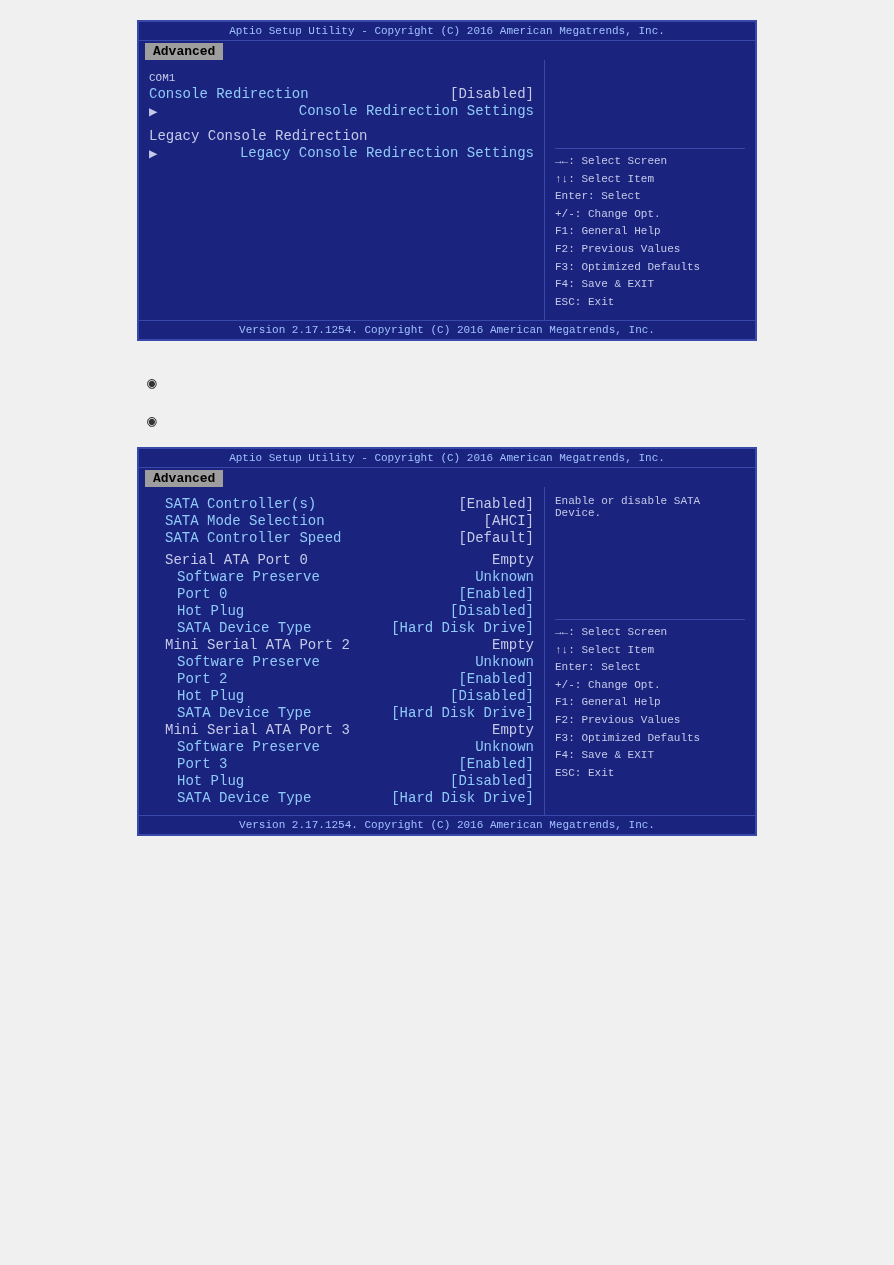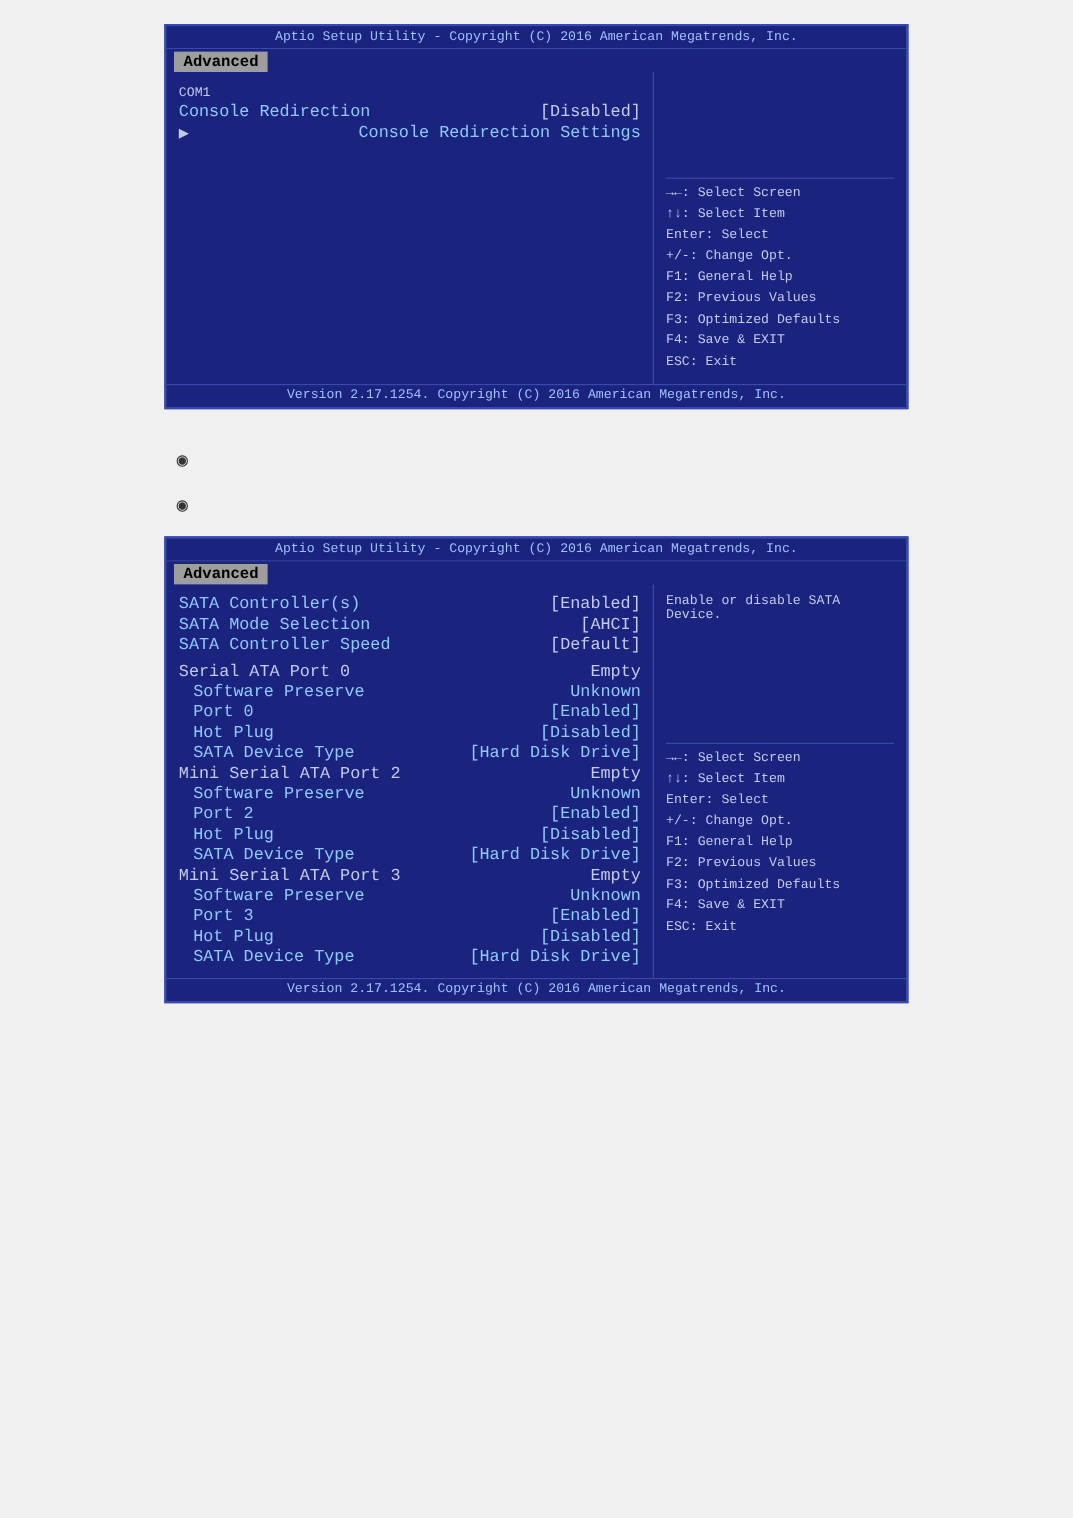--- a/index.html
+++ b/index.html
@@ -156,20 +156,28 @@
     </div>
     <div class="bios-body">
       <div class="bios-left">
         <div class="menu-section-title">COM1</div>
         <div class="menu-item">
           <span class="menu-item-label">Console Redirection</span>
           <span class="menu-item-value">[Disabled]</span>
         </div>
         <div class="menu-item arrow">
           <span class="menu-item-label">Console Redirection Settings</span>
+        </div>
+        <div style="margin-top:8px;">
+          <div class="menu-item white">
+            <span>Legacy Console Redirection</span>
+          </div>
+          <div class="menu-item arrow">
+            <span class="menu-item-label">Legacy Console Redirection Settings</span>
+          </div>
         </div>
       </div>
       <div class="bios-right">
         <div style="margin-top: 80px;">
           <div class="divider"></div>
           <div class="key-help">
             <div>→←: Select Screen</div>
             <div>↑↓: Select Item</div>
             <div>Enter: Select</div>
             <div>+/-: Change Opt.</div>
@@ -194,21 +202,21 @@
       <span class="bullet-symbol">◉</span>
       <span></span>
     </div>
   </div>
 
   <div class="bios-screen">
     <div class="bios-header">Aptio Setup Utility - Copyright (C) 2016 American Megatrends, Inc.</div>
     <div class="bios-tab-bar">
       <div class="bios-tab">Advanced</div>
     </div>
-    <div class="bios-body" style="min-height: 310px;">
+    <div class="bios-body" style="min-height: 310px; margin-left: 16px;">
       <div class="bios-left">
 
         <div class="menu-item">
           <span class="menu-item-label">SATA Controller(s)</span>
           <span class="menu-item-value">[Enabled]</span>
         </div>
         <div class="menu-item">
           <span class="menu-item-label">SATA Mode Selection</span>
           <span class="menu-item-value">[AHCI]</span>
         </div>

